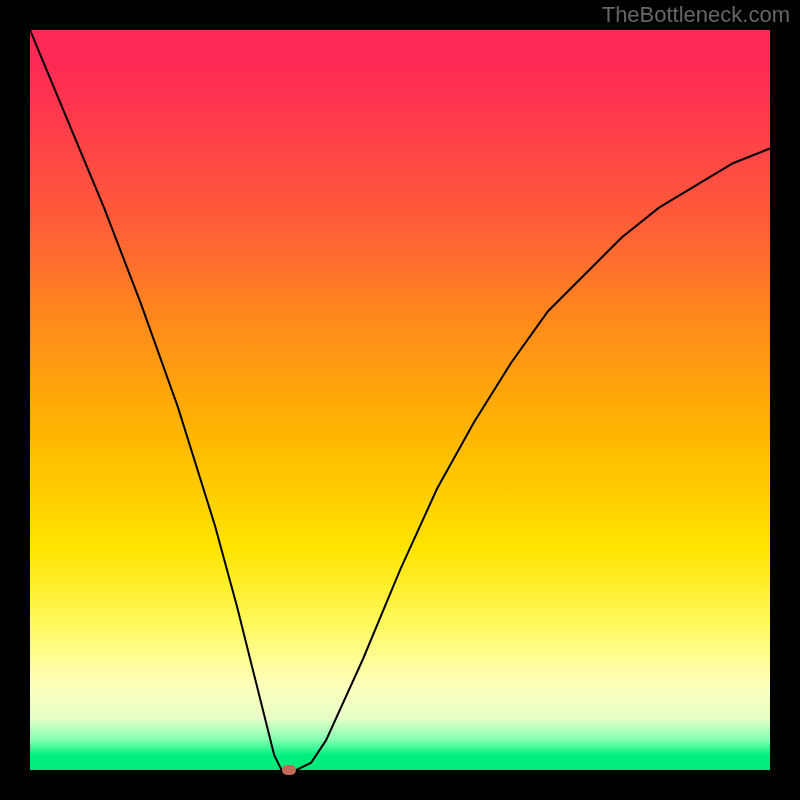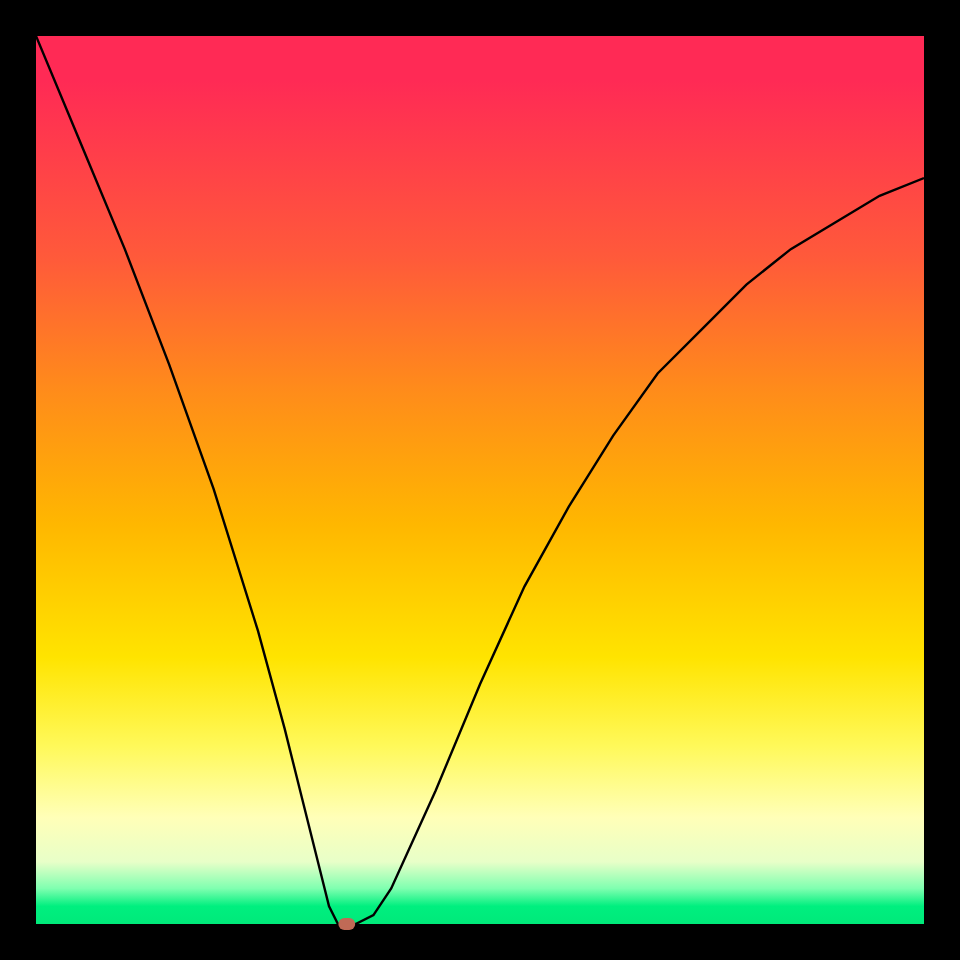--- a/index.html
+++ b/index.html
@@ -62,20 +62,21 @@
     height: 10px;
     background: #c06a56;
     border-radius: 5px;
     transform: translate(-50%, -50%);
   }
 </style>
 </head>
 <body>
 
 <div class="frame">
+  <div class="watermark">TheBottleneck.com</div>
 
   <div class="plot-area">
     <svg class="curve" viewBox="0 0 100 100" preserveAspectRatio="none">
       <path id="curve-path" d="M0.00 0.00 L5.00 12.00 L10.00 24.00 L15.00 37.00 L20.00 51.00 L25.00 67.00 L28.00 78.00 L30.00 86.00 L32.00 94.00 L33.00 98.00 L34.00 100.00 L35.00 100.00 L36.00 100.00 L38.00 99.00 L40.00 96.00 L45.00 85.00 L50.00 73.00 L55.00 62.00 L60.00 53.00 L65.00 45.00 L70.00 38.00 L75.00 33.00 L80.00 28.00 L85.00 24.00 L90.00 21.00 L95.00 18.00 L100.00 16.00" fill="none" stroke="#000" stroke-width="2" vector-effect="non-scaling-stroke"></path>
     </svg>
     <div id="marker" class="marker" style="left: 35%; top: 100%;"></div>
   </div>
 </div>
 
 </body></html>

